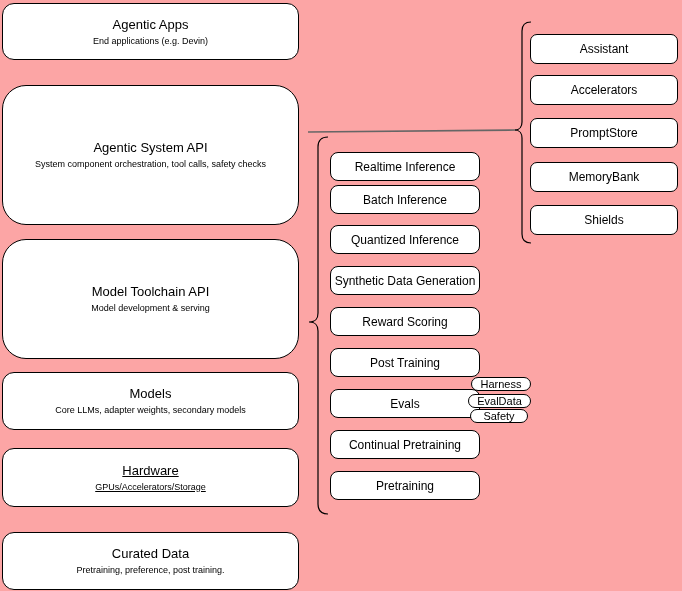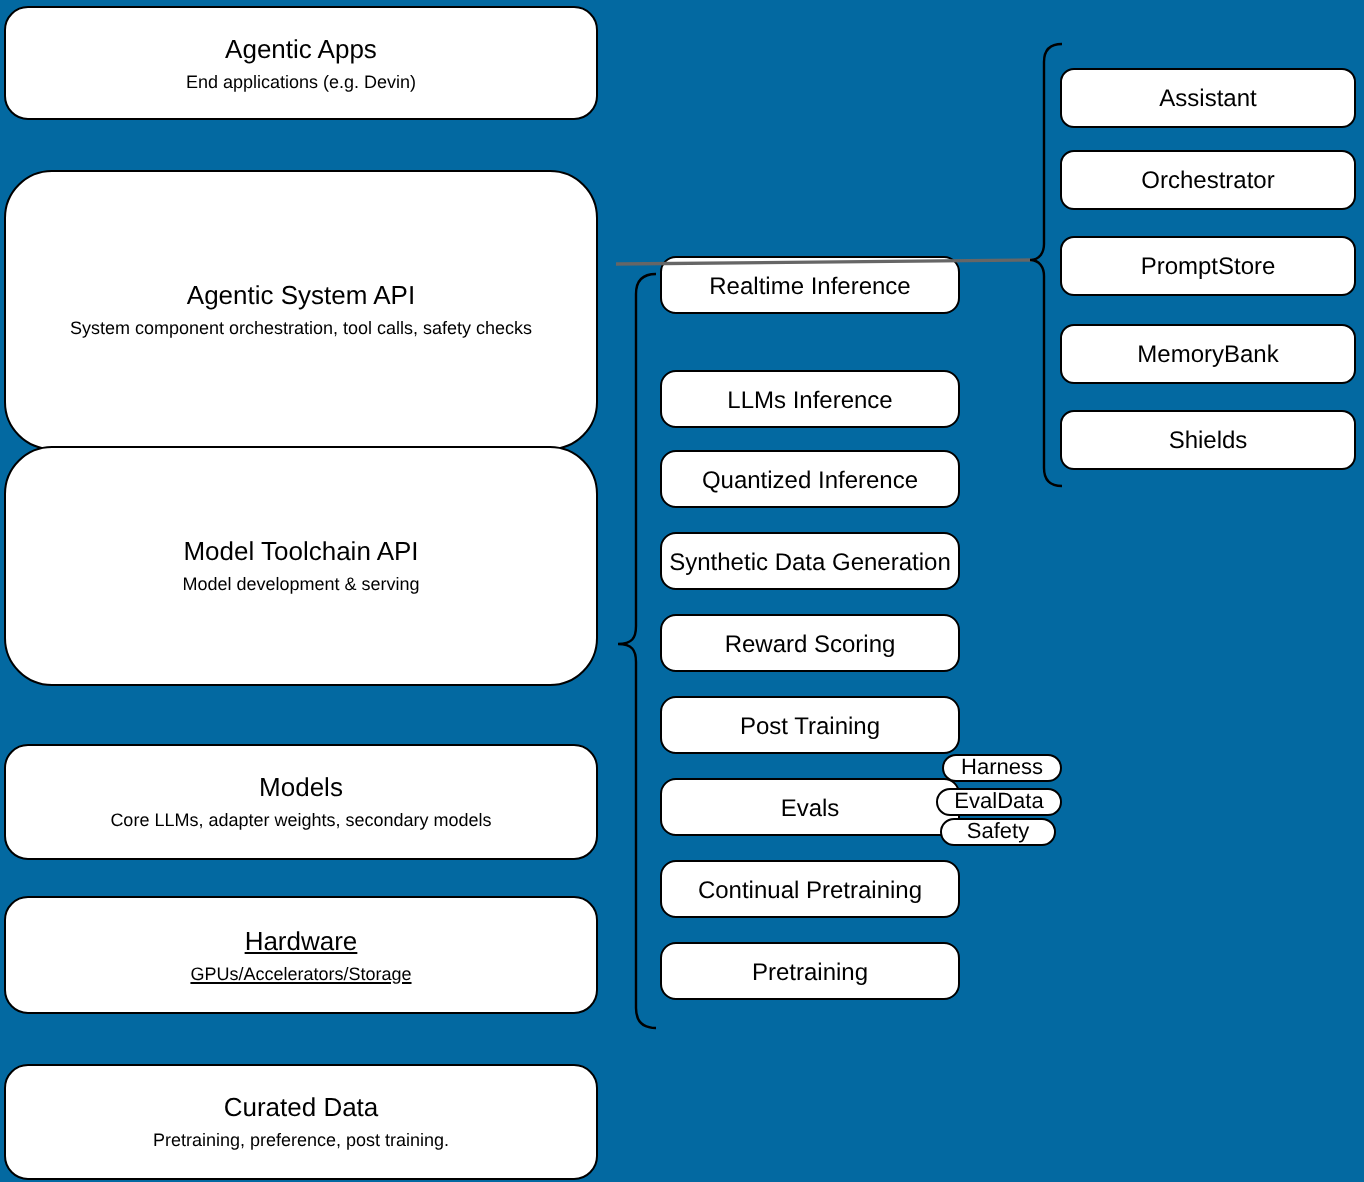--- a/index.html
+++ b/index.html
@@ -2,21 +2,21 @@
 <html><head>
 <meta charset="utf-8">
 <style>
   * { margin: 0; padding: 0; box-sizing: border-box; }
   html, body { background: #ffffff; }
   body { font-family: "Liberation Sans", "DejaVu Sans", sans-serif; color: #000; }
   .canvas {
     position: relative;
     width: 682px;
     height: 591px;
-    background: #0369a1;
+    background: #fca5a5;
     overflow: hidden;
   }
   .node {
     position: absolute;
     background: #ffffff;
     border: 1px solid #000000;
     display: flex;
     flex-direction: column;
     align-items: center;
     justify-content: center;
@@ -61,45 +61,45 @@
   <div class="node stack-node" style="top:3px; height:57px; border-radius:12px;">
     <div class="node-title">Agentic Apps</div>
     <div class="node-subtitle">End applications (e.g. Devin)</div>
   </div>
 
   <div class="node stack-node" style="top:85px; height:140px; border-radius:24px;">
     <div class="node-title">Agentic System API</div>
     <div class="node-subtitle">System component orchestration, tool calls, safety checks</div>
   </div>
 
-  <div class="node stack-node" style="top:223px; height:120px; border-radius:24px;">
+  <div class="node stack-node" style="top:239px; height:120px; border-radius:24px;">
     <div class="node-title">Model Toolchain API</div>
     <div class="node-subtitle">Model development &amp; serving</div>
   </div>
 
   <div class="node stack-node" style="top:372px; height:58px; border-radius:12px;">
     <div class="node-title">Models</div>
     <div class="node-subtitle">Core LLMs, adapter weights, secondary models</div>
   </div>
 
   <div class="node stack-node" style="top:448px; height:59px; border-radius:12px;text-decoration:underline;">
     <div class="node-title">Hardware</div>
     <div class="node-subtitle">GPUs/Accelerators/Storage</div>
   </div>
 
   <div class="node stack-node" style="top:532px; height:58px; border-radius:12px;">
     <div class="node-title">Curated Data</div>
     <div class="node-subtitle">Pretraining, preference, post training.</div>
   </div>
 
-  <div class="node mid-node" style="top:128px;align-items:center;">
+  <div class="node mid-node" style="top:152px;align-items:center;">
     <span>Realtime Inference</span>
   </div>
   <div class="node mid-node" style="top:185px;">
-    <span>LLMs Inference</span>
+    <span>Batch Inference</span>
   </div>
   <div class="node mid-node" style="top:225px;">
     <span>Quantized Inference</span>
   </div>
   <div class="node mid-node" style="top:266px;">
     <span>Synthetic Data Generation</span>
   </div>
   <div class="node mid-node" style="top:307px;">
     <span>Reward Scoring</span>
   </div>
@@ -123,21 +123,21 @@
     <span>EvalData</span>
   </div>
   <div class="tag" style="left:470px; top:409px; width:58px; height:14px;">
     <span>Safety</span>
   </div>
 
   <div class="node right-node" style="top:34px;">
     <span>Assistant</span>
   </div>
   <div class="node right-node" style="top:75px;">
-    <span>Orchestrator</span>
+    <span>Accelerators</span>
   </div>
   <div class="node right-node" style="top:118px;">
     <span>PromptStore</span>
   </div>
   <div class="node right-node" style="top:162px;justify-content:center;">
     <span>MemoryBank</span>
   </div>
   <div class="node right-node" style="top:205px;">
     <span>Shields</span>
   </div>

